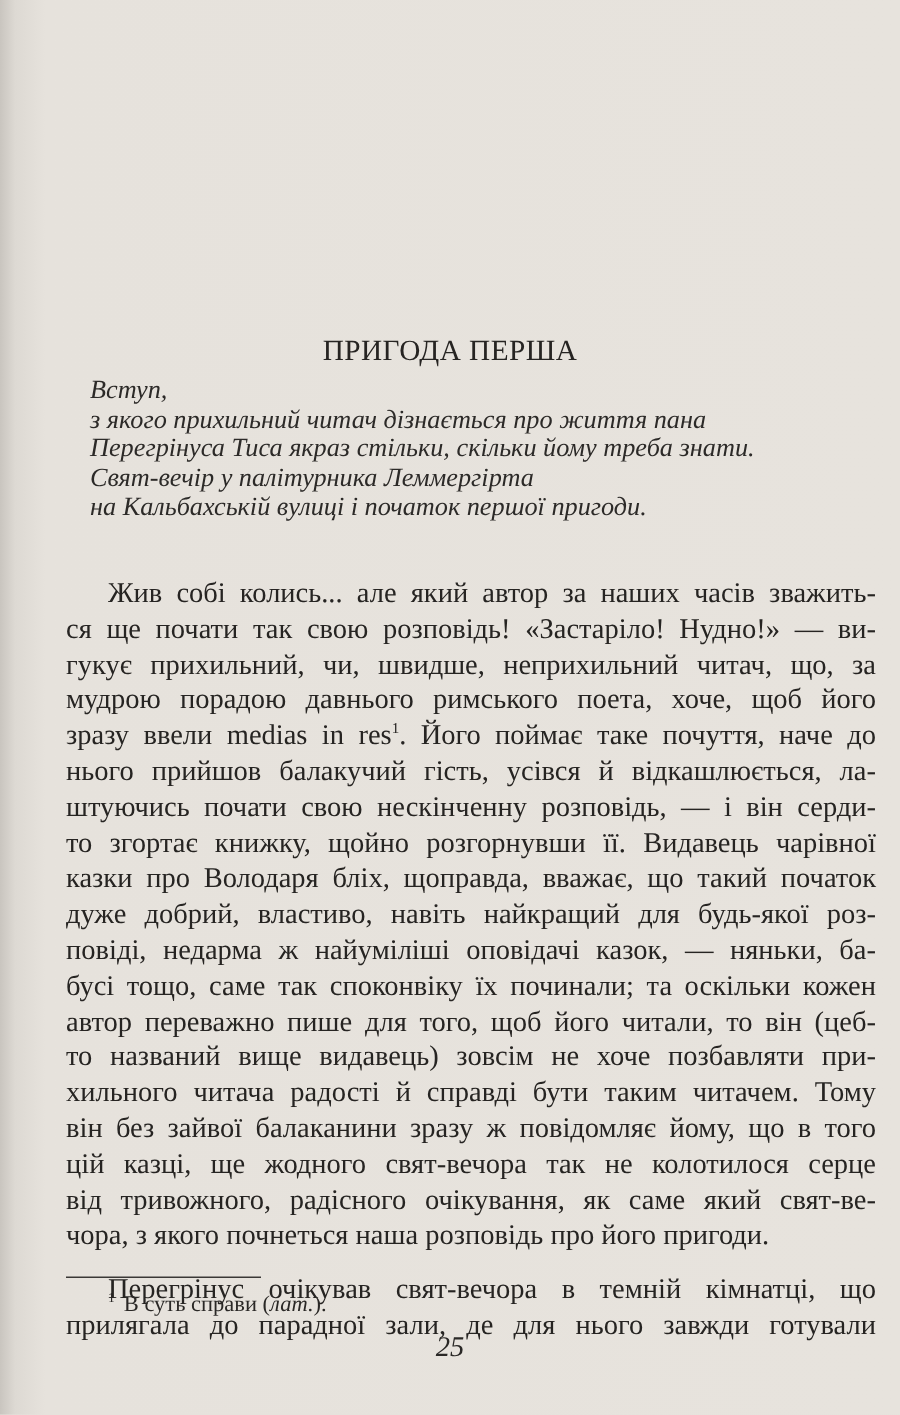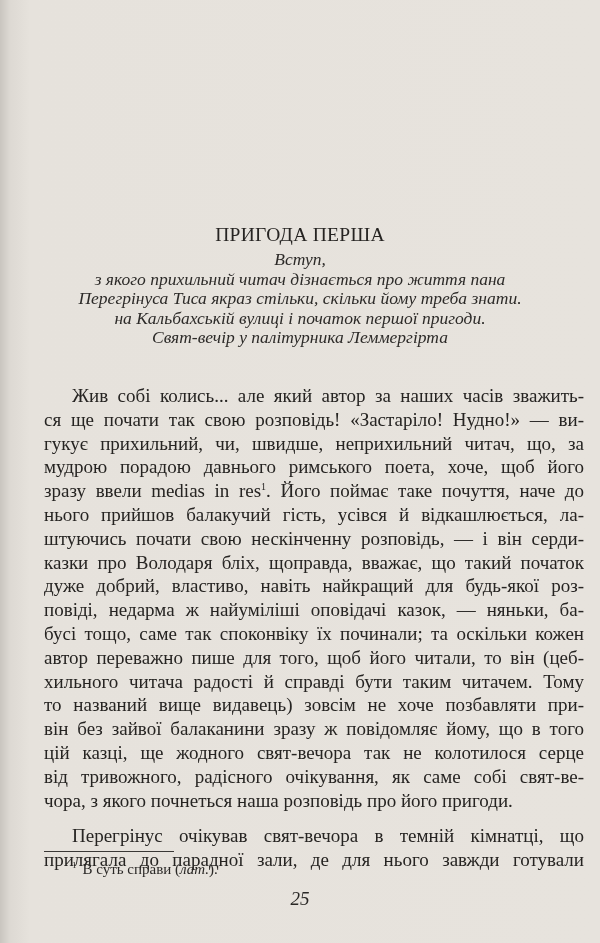--- a/index.html
+++ b/index.html
@@ -30,21 +30,20 @@
       text-align: center;
       font-family: "Liberation Serif", serif;
       font-size: 19.5px;
       letter-spacing: 0.3px;
       color: #262422;
     }
     .subtitle {
       position: absolute;
       top: 250px;
       left: 60px; width: 480px;
-      text-align: center;
       font-family: "Liberation Serif", serif;
       font-style: italic;
       font-size: 17.5px;
       line-height: 19.5px;
       color: #2c2a28;
     }
     .subtitle div { white-space: nowrap; }
     .body-text {
       position: absolute;
       top: 372px;
@@ -110,42 +109,43 @@
 <body>
 
 <div class="page">
 
   <div class="chapter-title">ПРИГОДА ПЕРША</div>
 
   <div class="subtitle">
     <div>Вступ,</div>
     <div>з якого прихильний читач дізнається про життя пана</div>
     <div>Перегрінуса Тиса якраз стільки, скільки йому треба знати.</div>
+    <div>Свят-вечір у палітурника Леммергірта</div>
     <div>на Кальбахській вулиці і початок першої пригоди.</div>
-    <div>Свят-вечір у палітурника Леммергірта</div>
   </div>
 
   <div class="body-text">
     <span class="line indent">Жив собі колись... але який автор за наших часів зважить-</span>
     <span class="line">ся ще почати так свою розповідь! «Застаріло! Нудно!» — ви-</span>
     <span class="line">гукує прихильний, чи, швидше, неприхильний читач, що, за</span>
     <span class="line">мудрою порадою давнього римського поета, хоче, щоб його</span>
     <span class="line"><span>зразу ввели medias in res</span><sup class="fn">1</sup><span>. Його поймає таке почуття, наче до</span></span>
     <span class="line">нього прийшов балакучий гість, усівся й відкашлюється, ла-</span>
     <span class="line">штуючись почати свою нескінченну розповідь, — і він серди-</span>
+    <span class="line">то згортає книжку, щойно розгорнувши її. Видавець чарівної</span>
     <span class="line">казки про Володаря бліх, щоправда, вважає, що такий початок</span>
     <span class="line">дуже добрий, властиво, навіть найкращий для будь-якої роз-</span>
     <span class="line">повіді, недарма ж найуміліші оповідачі казок, — няньки, ба-</span>
     <span class="line">бусі тощо, саме так споконвіку їх починали; та оскільки кожен</span>
     <span class="line">автор переважно пише для того, щоб його читали, то він (цеб-</span>
+    <span class="line">то названий вище видавець) зовсім не хоче позбавляти при-</span>
     <span class="line">хильного читача радості й справді бути таким читачем. Тому</span>
-    <span class="line">то названий вище видавець) зовсім не хоче позбавляти при-</span>
     <span class="line">він без зайвої балаканини зразу ж повідомляє йому, що в того</span>
     <span class="line">цій казці, ще жодного свят-вечора так не колотилося серце</span>
-    <span class="line">від тривожного, радісного очікування, як саме собі свят-ве-</span>
+    <span class="line">від тривожного, радісного очікування, як саме який свят-ве-</span>
     <span class="line last">чора, з якого почнеться наша розповідь про його пригоди.</span>
     <span class="line indent">Перегрінус очікував свят-вечора в темній кімнатці, що</span>
     <span class="line">прилягала до парадної зали, де для нього завжди готували</span>
   </div>
 
   <div class="footnote-rule"></div>
 
   <div class="footnote">
     <sup class="fn-num">1</sup><span>В суть справи (</span><i>лат.</i><span>).</span>
   </div>

